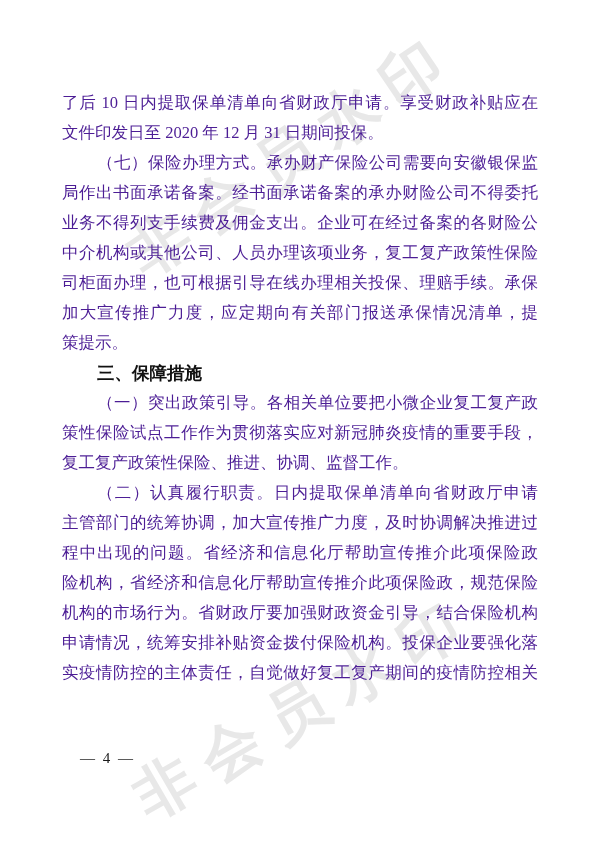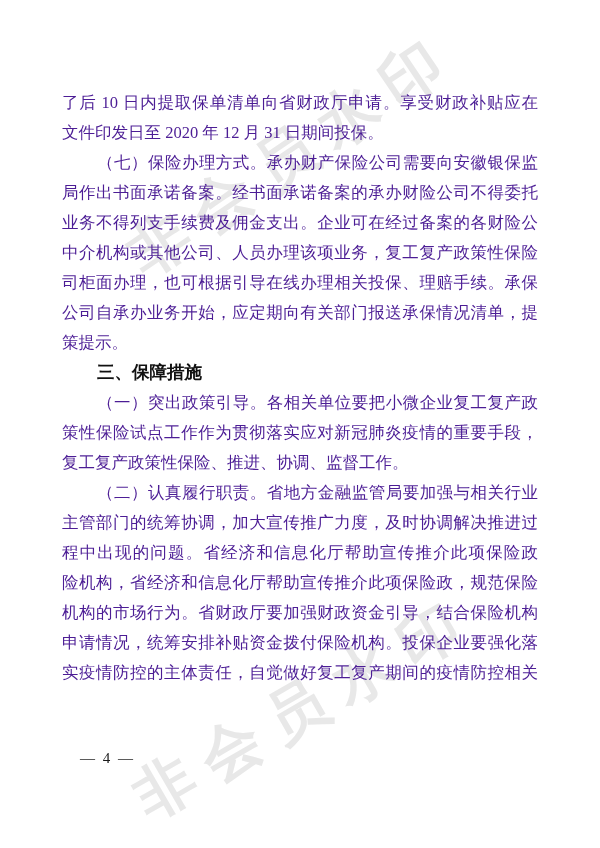--- a/index.html
+++ b/index.html
@@ -53,21 +53,21 @@
     text-align-last: justify;
     text-justify: inter-character;
   }
   .line.pend {
     text-align-last: left;
   }
   .line.indent {
     text-indent: 35px;
   }
   .heading-line {
-    font-family: Liberation Mono, monospace;
+    font-family: Liberation Serif, serif;
     font-weight: bold;
     font-size: 17.5px;
     line-height: 30px;
     color: #111111;
     text-align: left;
     text-align-last: left;
     text-indent: 35px;
   }
   .kai {
   }
@@ -91,27 +91,27 @@
   <div class="watermark wm1" style="color: rgb(232, 232, 232);">非会员水印</div>
   <div class="watermark wm2" style="color: rgb(232, 232, 232);">非会员水印</div>
   <div class="text-col">
       <div class="line">了后 10 日内提取保单清单向省财政厅申请。享受财政补贴应在</div>
       <div class="line pend">文件印发日至 2020 年 12 月 31 日期间投保。</div>
       <div class="line indent"><span class="kai">（七）保险办理方式。</span><span>承办财产保险公司需要向安徽银保监</span></div>
       <div class="line">局作出书面承诺备案。经书面承诺备案的承办财险公司不得委托</div>
       <div class="line">业务不得列支手续费及佣金支出。企业可在经过备案的各财险公</div>
       <div class="line">中介机构或其他公司、人员办理该项业务，复工复产政策性保险</div>
       <div class="line">司柜面办理，也可根据引导在线办理相关投保、理赔手续。承保</div>
-      <div class="line">公司自承办业务开始，应定期向有关部门报送承保情况清单，提</div>
+      <div class="line">加大宣传推广力度，应定期向有关部门报送承保情况清单，提</div>
       <div class="line pend">策提示。</div>
       <div class="heading-line">三、保障措施</div>
       <div class="line indent"><span class="kai">（一）突出政策引导。</span><span>各相关单位要把小微企业复工复产政</span></div>
       <div class="line">策性保险试点工作作为贯彻落实应对新冠肺炎疫情的重要手段，</div>
       <div class="line pend">复工复产政策性保险、推进、协调、监督工作。</div>
-      <div class="line indent"><span class="kai">（二）认真履行职责。</span><span>省地方金融监管局要加强与相关行业</span></div>
+      <div class="line indent"><span class="kai">（二）认真履行职责。</span><span>日内提取保单清单向省财政厅申请</span></div>
       <div class="line">主管部门的统筹协调，加大宣传推广力度，及时协调解决推进过</div>
       <div class="line">程中出现的问题。省经济和信息化厅帮助宣传推介此项保险政</div>
       <div class="line">险机构，省经济和信息化厅帮助宣传推介此项保险政，规范保险</div>
       <div class="line">机构的市场行为。省财政厅要加强财政资金引导，结合保险机构</div>
       <div class="line">申请情况，统筹安排补贴资金拨付保险机构。投保企业要强化落</div>
       <div class="line">实疫情防控的主体责任，自觉做好复工复产期间的疫情防控相关</div>
     </div>
   <div class="page-number">— 4 —</div>
 </div>
 

